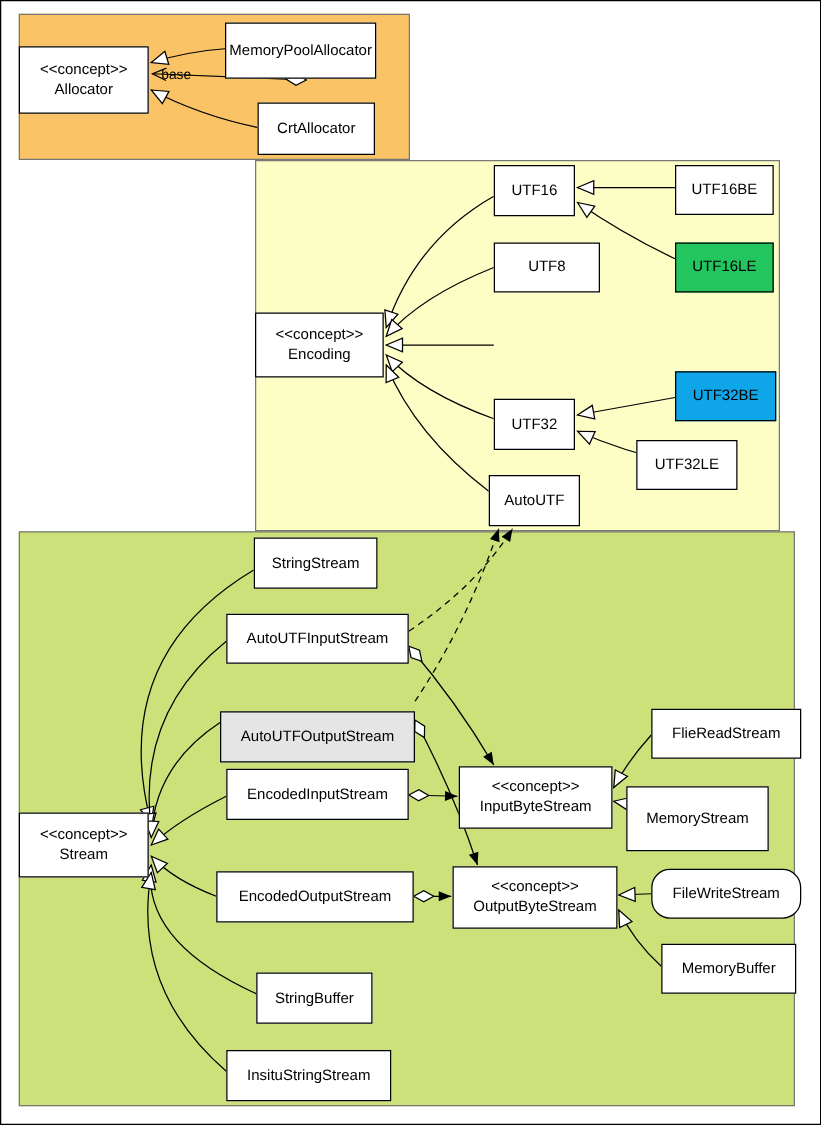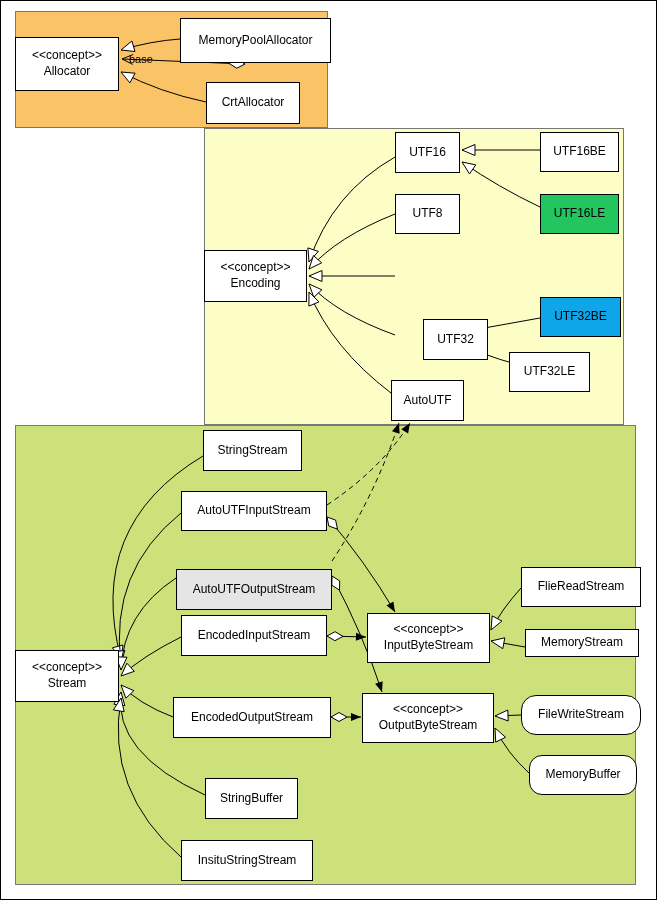--- a/index.html
+++ b/index.html
@@ -83,43 +83,43 @@
       <polygon points="494.0,727.0 504.6,736.3 494.7,741.1" fill="#fff" stroke="#000" stroke-width="1"></polygon>
       <text x="128" y="62" class="edge-label">base</text>
     </svg>
 <div class="region" style="left: 14px; top: 10px; width: 313px; height: 117px; background: rgb(250, 195, 101);"></div>
     <div class="region" style="left: 203px; top: 127px; width: 420px; height: 297px; background: rgb(253, 253, 198);"></div>
     <div class="region" style="left: 14px; top: 424px; width: 621px; height: 460px; background: rgb(204, 225, 122);"></div>
     <div class="node" style="left: 14px; top: 36px; width: 104px; height: 54px; background: rgb(255, 255, 255); border-color: rgb(0, 0, 0);">
       <span>&lt;&lt;concept&gt;&gt;</span>
       <span>Allocator</span>
     </div>
-    <div class="node" style="left: 179px; top: 17px; width: 151px; height: 45px; background: rgb(255, 255, 255); border-color: rgb(0, 0, 0);">
+    <div class="node" style="left: 179px; top: 17px; width: 121px; height: 45px; background: rgb(255, 255, 255); border-color: rgb(0, 0, 0);">
       <span>MemoryPoolAllocator</span>
     </div>
     <div class="node" style="left: 205px; top: 81px; width: 94px; height: 42px; background: rgb(255, 255, 255); border-color: rgb(0, 0, 0);">
       <span>CrtAllocator</span>
     </div>
     <div class="node" style="left: 394px; top: 131px; width: 65px; height: 41px; background: rgb(255, 255, 255); border-color: rgb(0, 0, 0);">
       <span>UTF16</span>
     </div>
     <div class="node" style="left: 539px; top: 131px; width: 79px; height: 40px; background: rgb(255, 255, 255); border-color: rgb(0, 0, 0);">
       <span>UTF16BE</span>
     </div>
-    <div class="node" style="left: 394px; top: 193px; width: 65px; height: 40px; background: rgb(255, 255, 255); border-color: rgb(0, 0, 0);">
+    <div class="node" style="left: 394px; top: 193px; width: 85px; height: 40px; background: rgb(255, 255, 255); border-color: rgb(0, 0, 0);">
       <span>UTF8</span>
     </div>
     <div class="node" style="left: 539px; top: 193px; width: 79px; height: 40px; background: #22c55e; border-color: rgb(0, 0, 0);">
       <span>UTF16LE</span>
     </div>
     <div class="node" style="left: 203px; top: 249px; width: 103px; height: 52px; background: rgb(255, 255, 255); border-color: rgb(0, 0, 0);">
       <span>&lt;&lt;concept&gt;&gt;</span>
       <span>Encoding</span>
     </div>
-    <div class="node" style="left: 394px; top: 318px; width: 65px; height: 41px; background: rgb(255, 255, 255); border-color: rgb(0, 0, 0); margin-left: 28px;">
+    <div class="node" style="left: 394px; top: 318px; width: 65px; height: 41px; background: rgb(255, 255, 255); border-color: rgb(0, 0, 0);">
       <span>UTF32</span>
     </div>
     <div class="node" style="left: 539px; top: 296px; width: 81px; height: 40px; background: #0ea5e9; border-color: rgb(0, 0, 0);">
       <span>UTF32BE</span>
     </div>
     <div class="node" style="left: 508px; top: 351px; width: 81px; height: 40px; background: rgb(255, 255, 255); border-color: rgb(0, 0, 0);">
       <span>UTF32LE</span>
     </div>
     <div class="node" style="left: 390px; top: 379px; width: 73px; height: 41px; background: rgb(255, 255, 255); border-color: rgb(0, 0, 0);">
       <span>AutoUTF</span>
@@ -153,22 +153,22 @@
       <span>&lt;&lt;concept&gt;&gt;</span>
       <span>InputByteStream</span>
     </div>
     <div class="node" style="left: 361px; top: 692px; width: 132px; height: 50px; background: rgb(255, 255, 255); border-color: rgb(0, 0, 0);">
       <span>&lt;&lt;concept&gt;&gt;</span>
       <span>OutputByteStream</span>
     </div>
     <div class="node" style="left: 520px; top: 566px; width: 120px; height: 40px; background: rgb(255, 255, 255); border-color: rgb(0, 0, 0);">
       <span>FlieReadStream</span>
     </div>
-    <div class="node" style="left: 524px; top: 628px; width: 114px; height: 28px; background: rgb(255, 255, 255); border-color: rgb(0, 0, 0);">
+    <div class="node" style="left: 500px; top: 628px; width: 114px; height: 52px; background: rgb(255, 255, 255); border-color: rgb(0, 0, 0);">
       <span>MemoryStream</span>
     </div>
     <div class="node" style="left: 520px; top: 694px; width: 120px; height: 40px; background: rgb(255, 255, 255); border-color: rgb(0, 0, 0); border-radius: 15px;">
       <span>FileWriteStream</span>
     </div>
-    <div class="node" style="left: 528px; top: 754px; width: 108px; height: 40px; background: rgb(255, 255, 255); border-color: rgb(0, 0, 0); border-radius: 13px;">
+    <div class="node" style="left: 528px; top: 754px; width: 108px; height: 40px; background: rgb(255, 255, 255); border-color: rgb(0, 0, 0);">
       <span>MemoryBuffer</span>
     </div>
   </div>
 
 </body></html>

